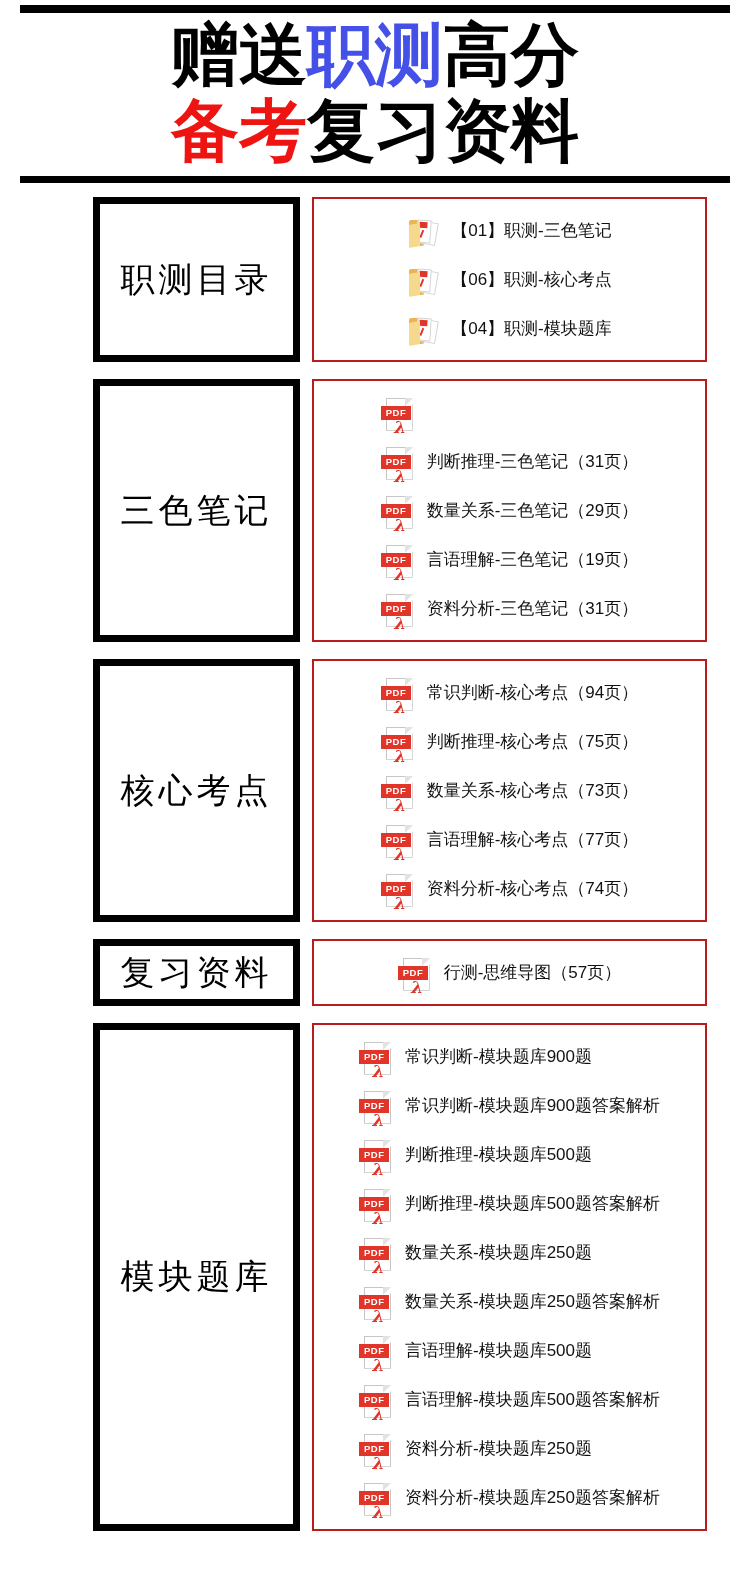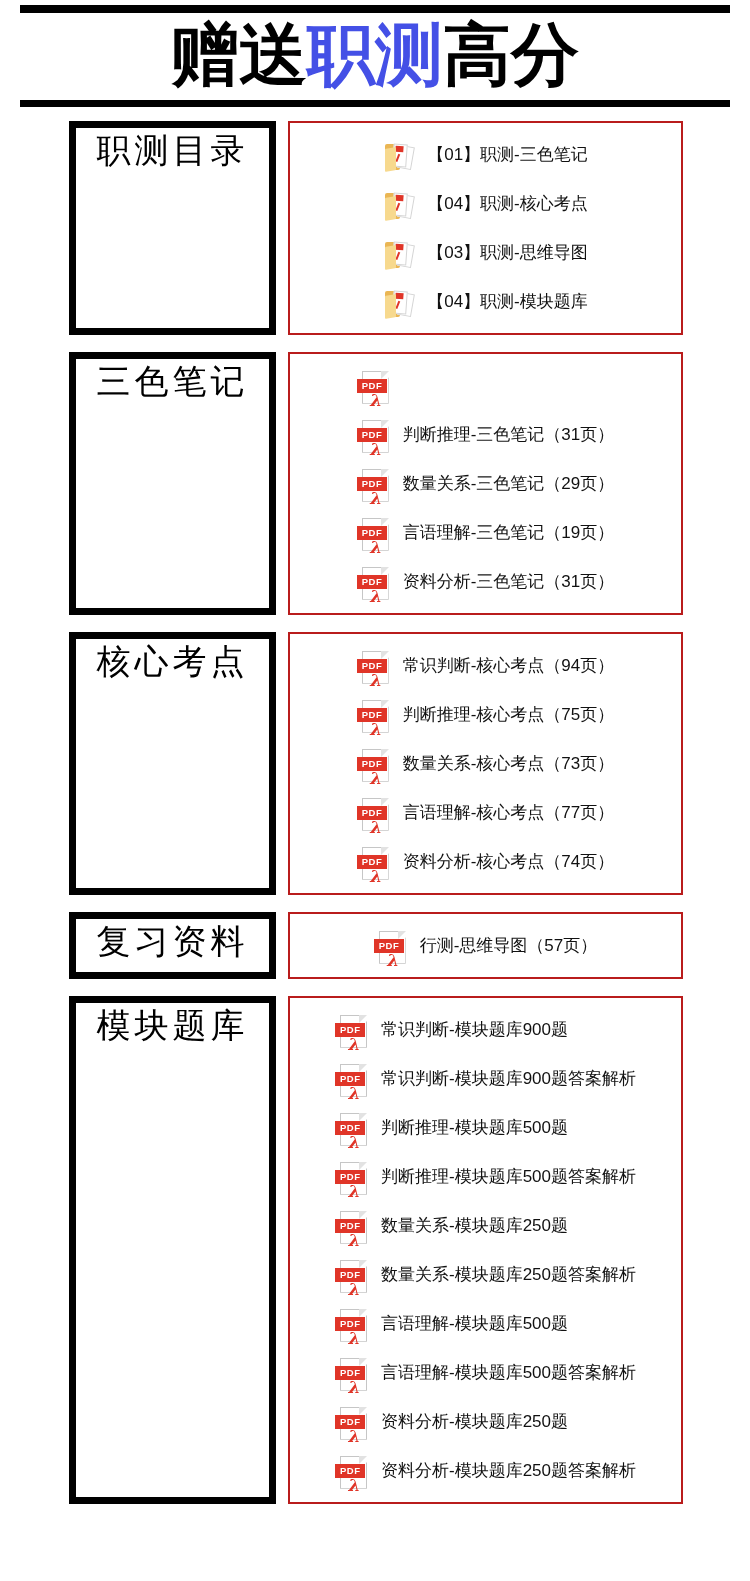--- a/index.html
+++ b/index.html
@@ -37,26 +37,28 @@
     align-items:stretch;
     margin:0 0 17px 69px;
     gap:12px;
   }
   .label-box{
     width:207px;
     box-sizing:border-box;
     border:7px solid #000;
     background:#fff;
     display:flex;
+    align-items:center;
     justify-content:center;
     font-family:"Liberation Serif", serif;
     font-size:34px;
     letter-spacing:4px;
     color:#000;
     text-align:center;
+    margin-left:24px;
   }
   .content-box{
     width:395px;
     box-sizing:border-box;
     border:2px solid #b91c1c;
     background:#fff;
     display:flex;
     align-items:center;
     justify-content:center;
     padding:7px 0;
@@ -115,20 +117,21 @@
   .f-mark2{position:absolute;left:3px;top:9px;width:2px;height:8px;background:var(--pdf-red,#e03528);transform:rotate(18deg);}
   .f-front{position:absolute;left:2px;top:7px;width:11px;height:23px;background:#f7d98e;border-radius:1px;transform:skewY(-8deg);}
 </style>
 </head>
 <body>
 
 <div class="canvas">
   <div class="top-bar"></div>
   <div class="title-wrap">
     <div class="title-line"><span style="color: rgb(0, 0, 0);">赠送</span><span style="color: rgb(68, 80, 230);">职测</span><span style="color: rgb(0, 0, 0);">高分</span></div>
+    <div class="title-line"><span style="color: rgb(238, 20, 17);">备考</span><span style="color: rgb(0, 0, 0);">复习资料</span></div>
   </div>
   <div class="divider"></div>
   <div id="sections">
       <div class="section-row">
         <div class="label-box">
           <span>职测目录</span>
         </div>
         <div class="content-box">
           <div class="file-list">
             <div class="file-item">
@@ -150,35 +153,21 @@
                 <div class="f-back"></div>
                 <div class="f-page f-p2">
                   <div class="f-mark2"></div>
                 </div>
                 <div class="f-page f-p1">
                   <div class="f-mark1"></div>
                   <div class="f-mark2"></div>
                 </div>
                 <div class="f-front"></div>
               </div>
-              <span class="file-name">【04】职测-核心考点</span>
-            </div>
-            <div class="file-item">
-              <div class="folder-icon">
-                <div class="f-back"></div>
-                <div class="f-page f-p2">
-                  <div class="f-mark2"></div>
-                </div>
-                <div class="f-page f-p1">
-                  <div class="f-mark1"></div>
-                  <div class="f-mark2"></div>
-                </div>
-                <div class="f-front"></div>
-              </div>
-              <span class="file-name">【03】职测-思维导图</span>
+              <span class="file-name">【06】职测-核心考点</span>
             </div>
             <div class="file-item">
               <div class="folder-icon">
                 <div class="f-back"></div>
                 <div class="f-page f-p2">
                   <div class="f-mark2"></div>
                 </div>
                 <div class="f-page f-p1">
                   <div class="f-mark1"></div>
                   <div class="f-mark2"></div>

